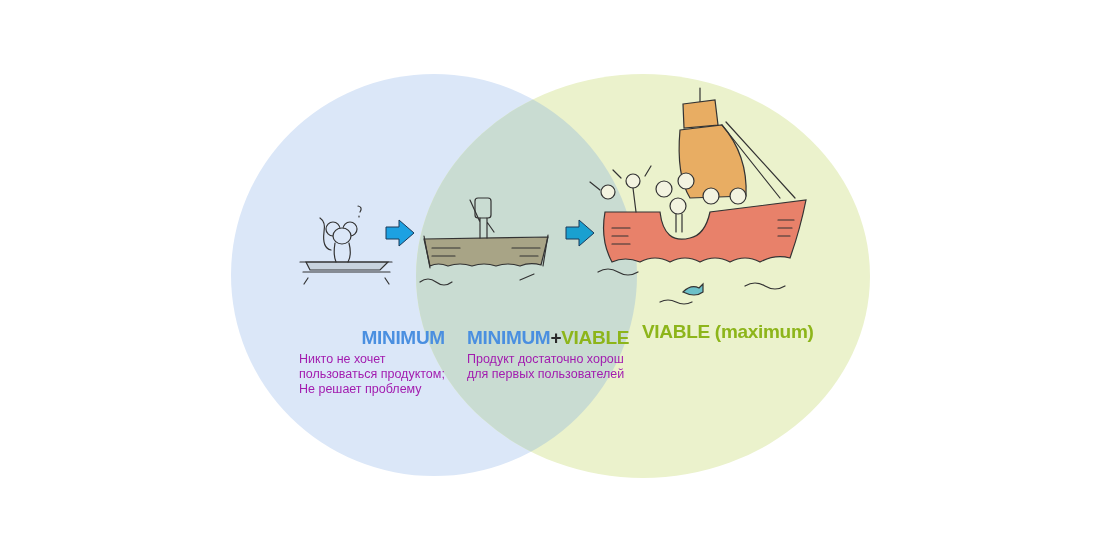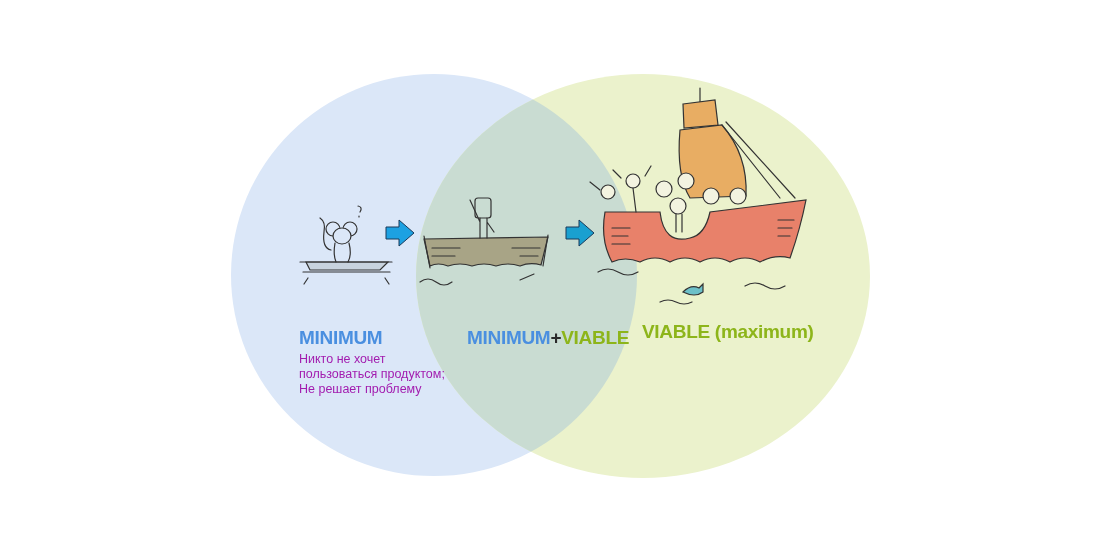--- a/index.html
+++ b/index.html
@@ -2,21 +2,21 @@
 <html><head>
 <meta charset="utf-8">
 <style>
   html,body{margin:0;padding:0;background:#ffffff;}
   body{width:1100px;height:550px;position:relative;overflow:hidden;font-family:"Liberation Sans","DejaVu Sans",sans-serif;}
   .stage{position:absolute;left:0;top:0;width:1100px;height:550px;}
   svg.bg{position:absolute;left:0;top:0;}
   .label{position:absolute;}
   .title{font-weight:bold;font-size:19px;letter-spacing:-0.3px;line-height:22px;white-space:nowrap;}
   .desc{font-size:12.5px;line-height:15px;color:#a21caf;margin-top:3px;white-space:pre-line;}
-  .blue{color:#4a8fe0;}
+  .blue{color:#4a8fe0;text-align:right;}
   .green{color:#8db51a;}
   .plus{color:#2a2a2a;}
 </style>
 </head>
 <body>
 
 <div class="stage">
   <svg class="bg" width="1100" height="550" viewBox="0 0 1100 550">
     <defs>
       <clipPath id="clipLeft">
@@ -78,18 +78,20 @@
 
   <div class="label" style="left:299px;top:327px;">
     <div class="title blue">MINIMUM</div>
     <div class="desc">Никто не хочет
 пользоваться продуктом;
 Не решает проблему</div>
   </div>
 
   <div class="label" style="left:467px;top:327px;">
     <div class="title"><span class="blue">MINIMUM</span><span class="plus">+</span><span class="green">VIABLE</span></div>
+    <div class="desc">Продукт достаточно хорош
+для первых пользователей</div>
   </div>
 
   <div class="label" style="left:642px;top:321px;">
     <div class="title green">VIABLE (maximum)</div>
   </div>
 </div>
 
 </body></html>

